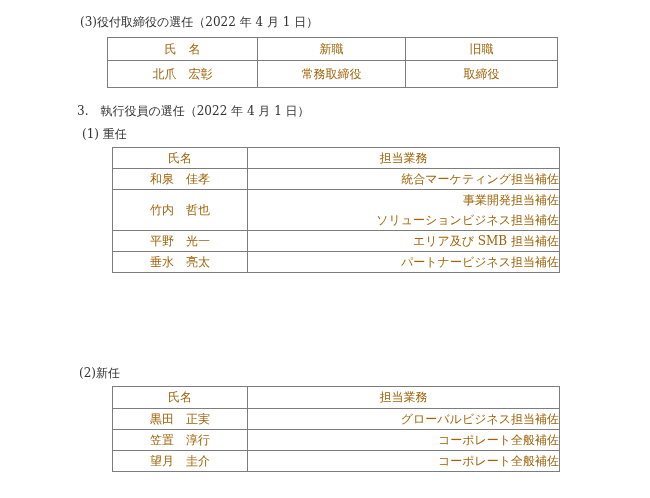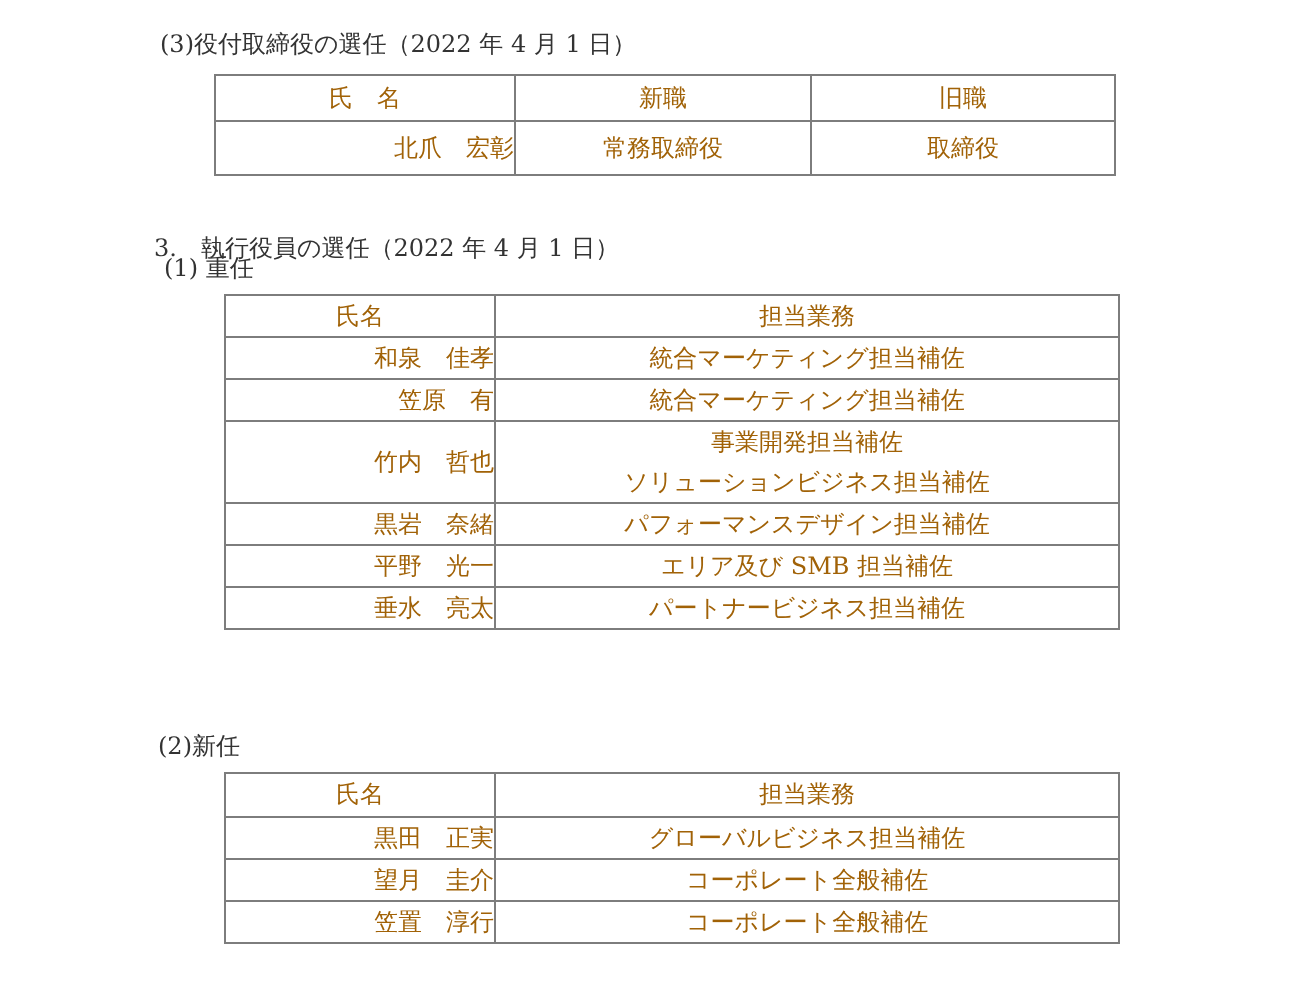--- a/index.html
+++ b/index.html
@@ -28,22 +28,22 @@
     color: #a16207;
   }
   table.doc td, table.doc th {
     border: 1px solid #7d7d7d;
     font-weight: normal;
     padding: 0;
     vertical-align: middle;
     overflow: hidden;
   }
   th.center, td.center { text-align: center; }
-  td.left { text-align: right; padding-left: 7px; }
-  td.duty { text-align: center; padding-left: 8px; white-space: pre-line; line-height: 20px; }
+  td.left { text-align: center; padding-left: 7px; }
+  td.duty { text-align: right; padding-left: 8px; white-space: pre-line; line-height: 20px; }
   
   .t1 { left: 107px; top: 37px; width: 450px; }
   .t1 tr.hrow { height: 23px; }
   .t1 tr.drow { height: 27px; }
   
   .t2 { left: 112px; top: 147px; width: 447px; }
   .t2 tr.hrow { height: 21px; }
   .t2 tr.drow { height: 20px; margin-left: 28px; }
   .t2 tr.drow2 { height: 41px; }
   
@@ -71,50 +71,42 @@
         <th class="center">旧職</th>
       </tr>
       <tr class="drow">
         <td class="left">北爪　宏彰</td>
         <td class="center">常務取締役</td>
         <td class="center">取締役</td>
       </tr>
     </tbody>
   </table>
 
-  <div class="heading" style="left:77px; top:117px;">3.　執行役員の選任（2022 年 4 月 1 日）</div>
+  <div class="heading" style="left:77px; top:104px;">3.　執行役員の選任（2022 年 4 月 1 日）</div>
 
   <div class="heading" style="left:82px; top:127px;">(1) 重任</div>
 
   <table class="doc t2">
     <colgroup>
         <col style="width:135px">
         <col style="width:312px">
       </colgroup>
     <tbody>
       <tr class="hrow">
         <th class="center">氏名</th>
         <th class="center">担当業務</th>
       </tr>
       <tr class="drow">
         <td class="left">和泉　佳孝</td>
         <td class="duty">統合マーケティング担当補佐</td>
       </tr>
-      <tr class="drow">
-        <td class="left">笠原　有</td>
-        <td class="duty">統合マーケティング担当補佐</td>
-      </tr>
       <tr class="drow2">
         <td class="left">竹内　哲也</td>
         <td class="duty">事業開発担当補佐
 ソリューションビジネス担当補佐</td>
-      </tr>
-      <tr class="drow">
-        <td class="left">黒岩　奈緒</td>
-        <td class="duty">パフォーマンスデザイン担当補佐</td>
       </tr>
       <tr class="drow">
         <td class="left">平野　光一</td>
         <td class="duty">エリア及び SMB 担当補佐</td>
       </tr>
       <tr class="drow">
         <td class="left">垂水　亮太</td>
         <td class="duty">パートナービジネス担当補佐</td>
       </tr>
     </tbody>
@@ -130,23 +122,23 @@
     <tbody>
       <tr class="hrow">
         <th class="center">氏名</th>
         <th class="center">担当業務</th>
       </tr>
       <tr class="drow">
         <td class="left">黒田　正実</td>
         <td class="duty">グローバルビジネス担当補佐</td>
       </tr>
       <tr class="drow">
-        <td class="left">望月　圭介</td>
+        <td class="left">笠置　淳行</td>
         <td class="duty">コーポレート全般補佐</td>
       </tr>
       <tr class="drow">
-        <td class="left">笠置　淳行</td>
+        <td class="left">望月　圭介</td>
         <td class="duty">コーポレート全般補佐</td>
       </tr>
     </tbody>
   </table>
 
 </div>
 
 </body></html>

